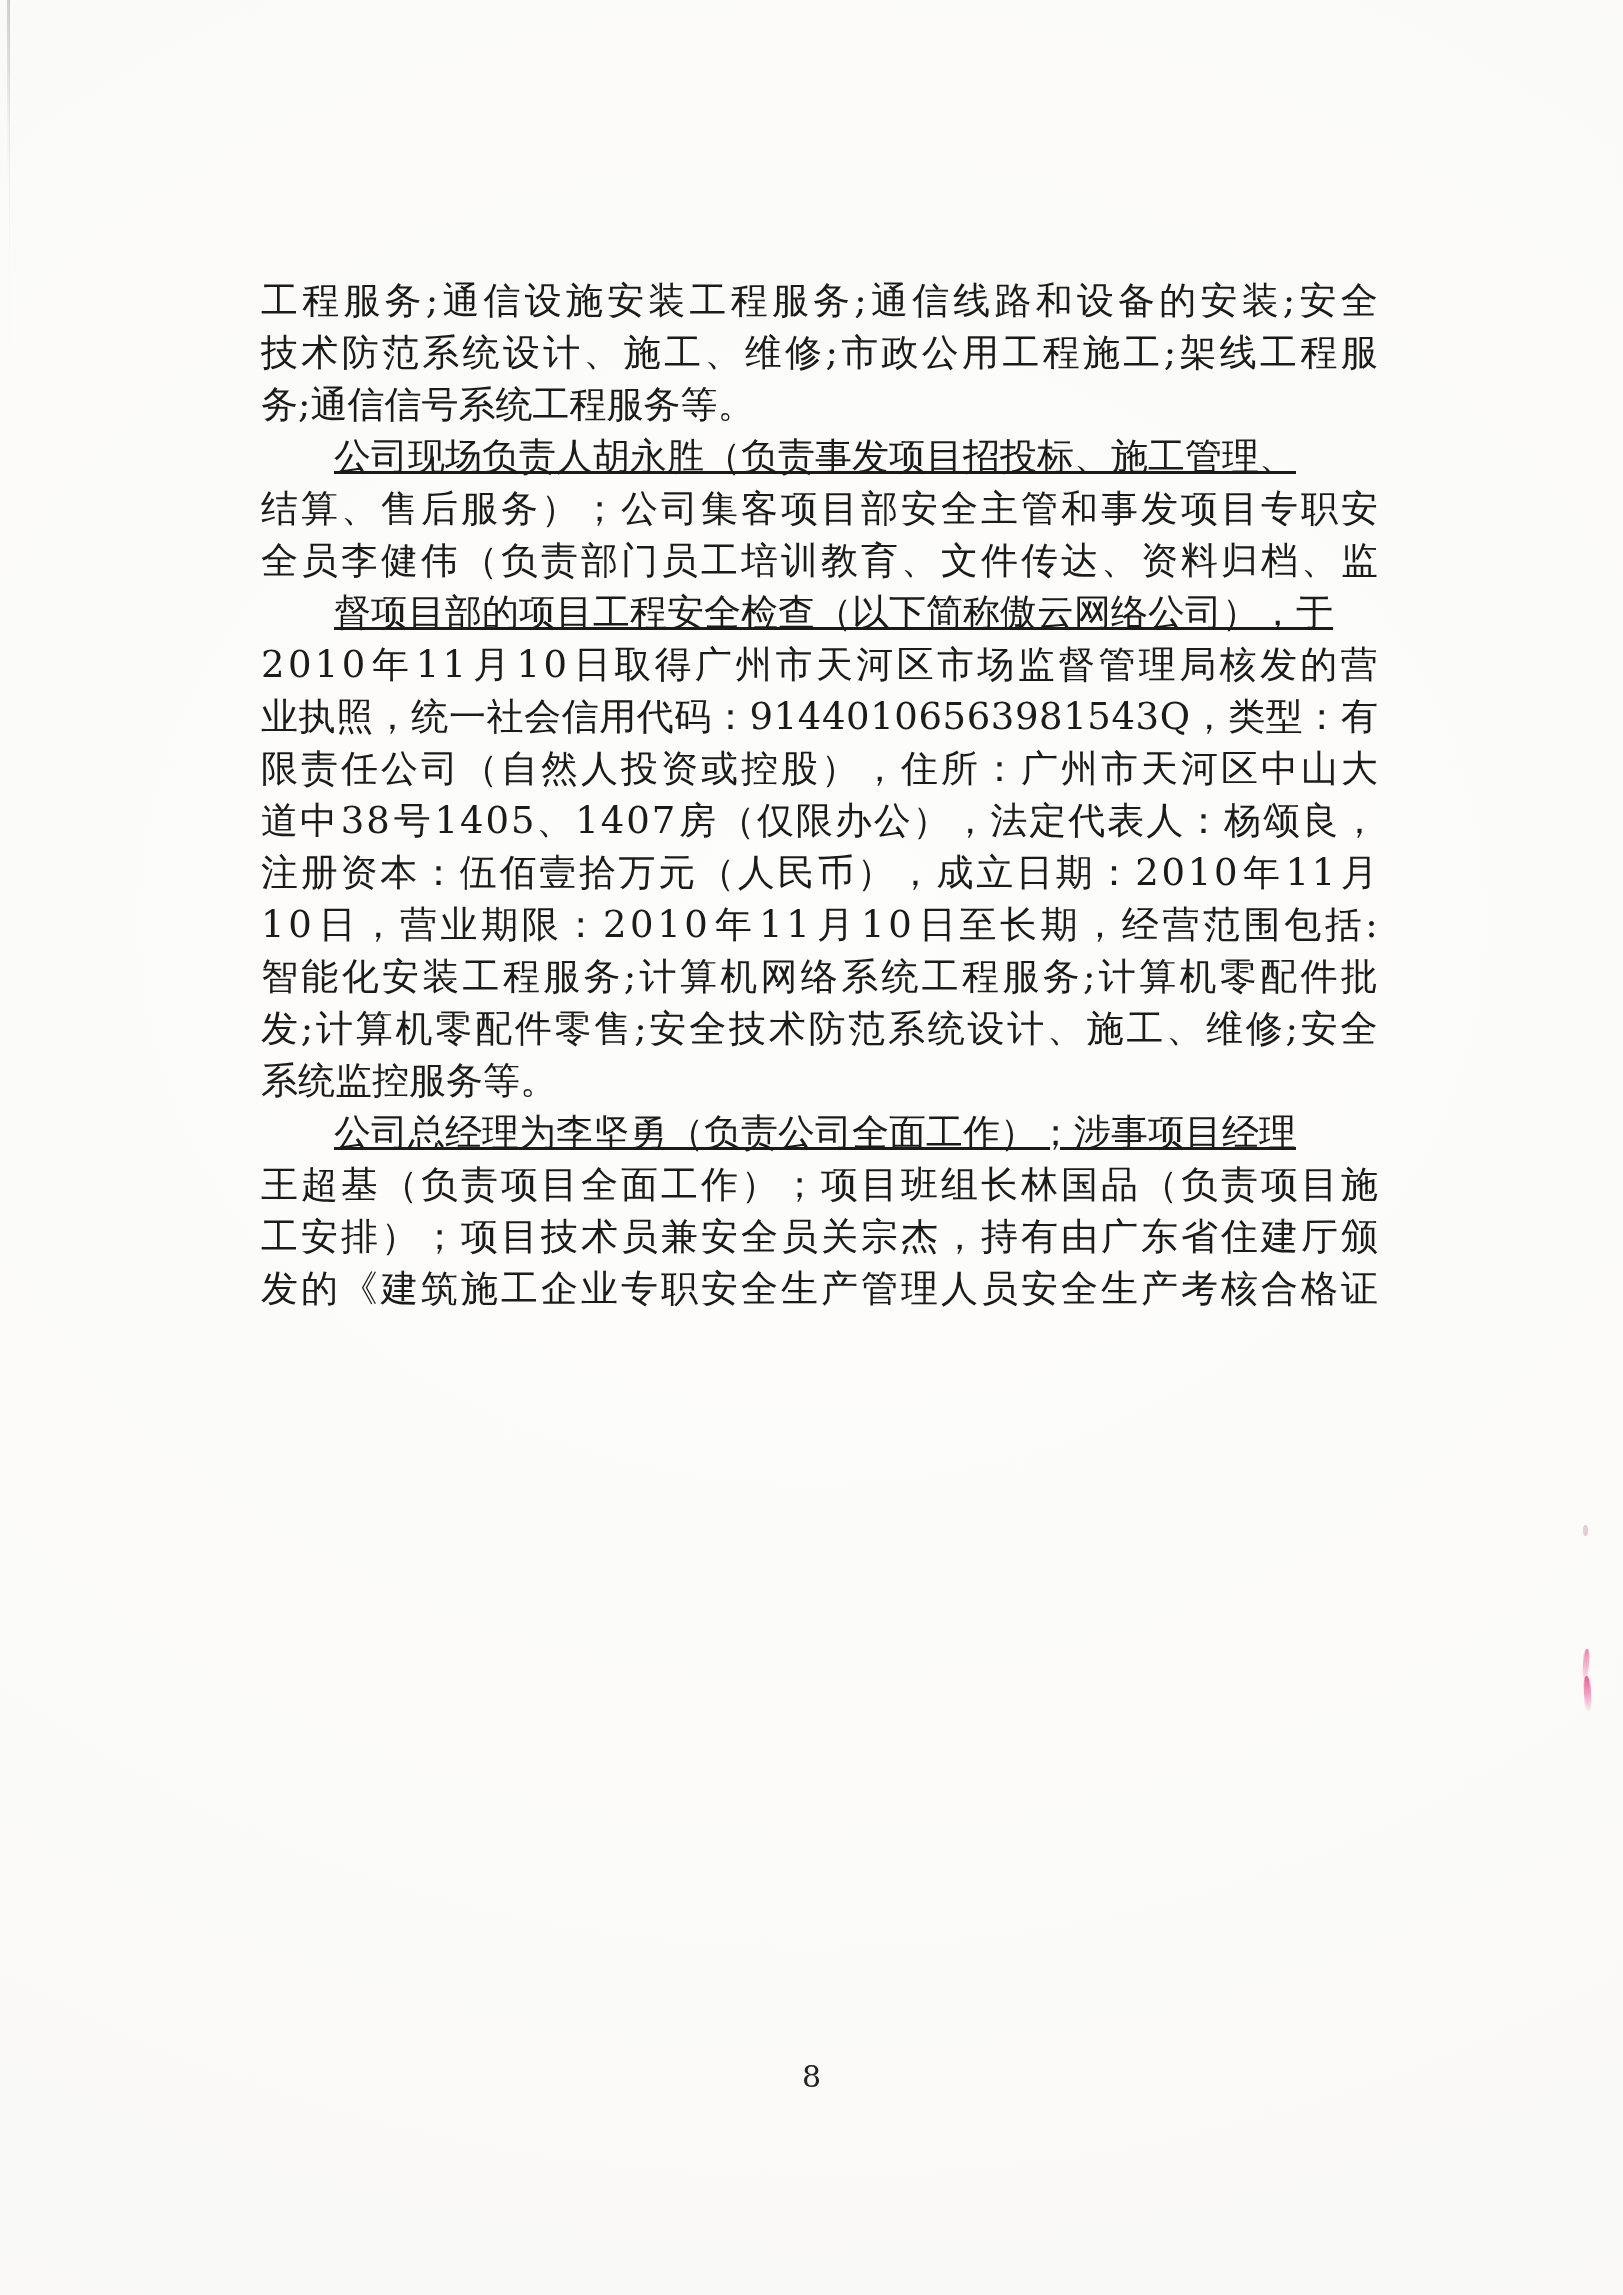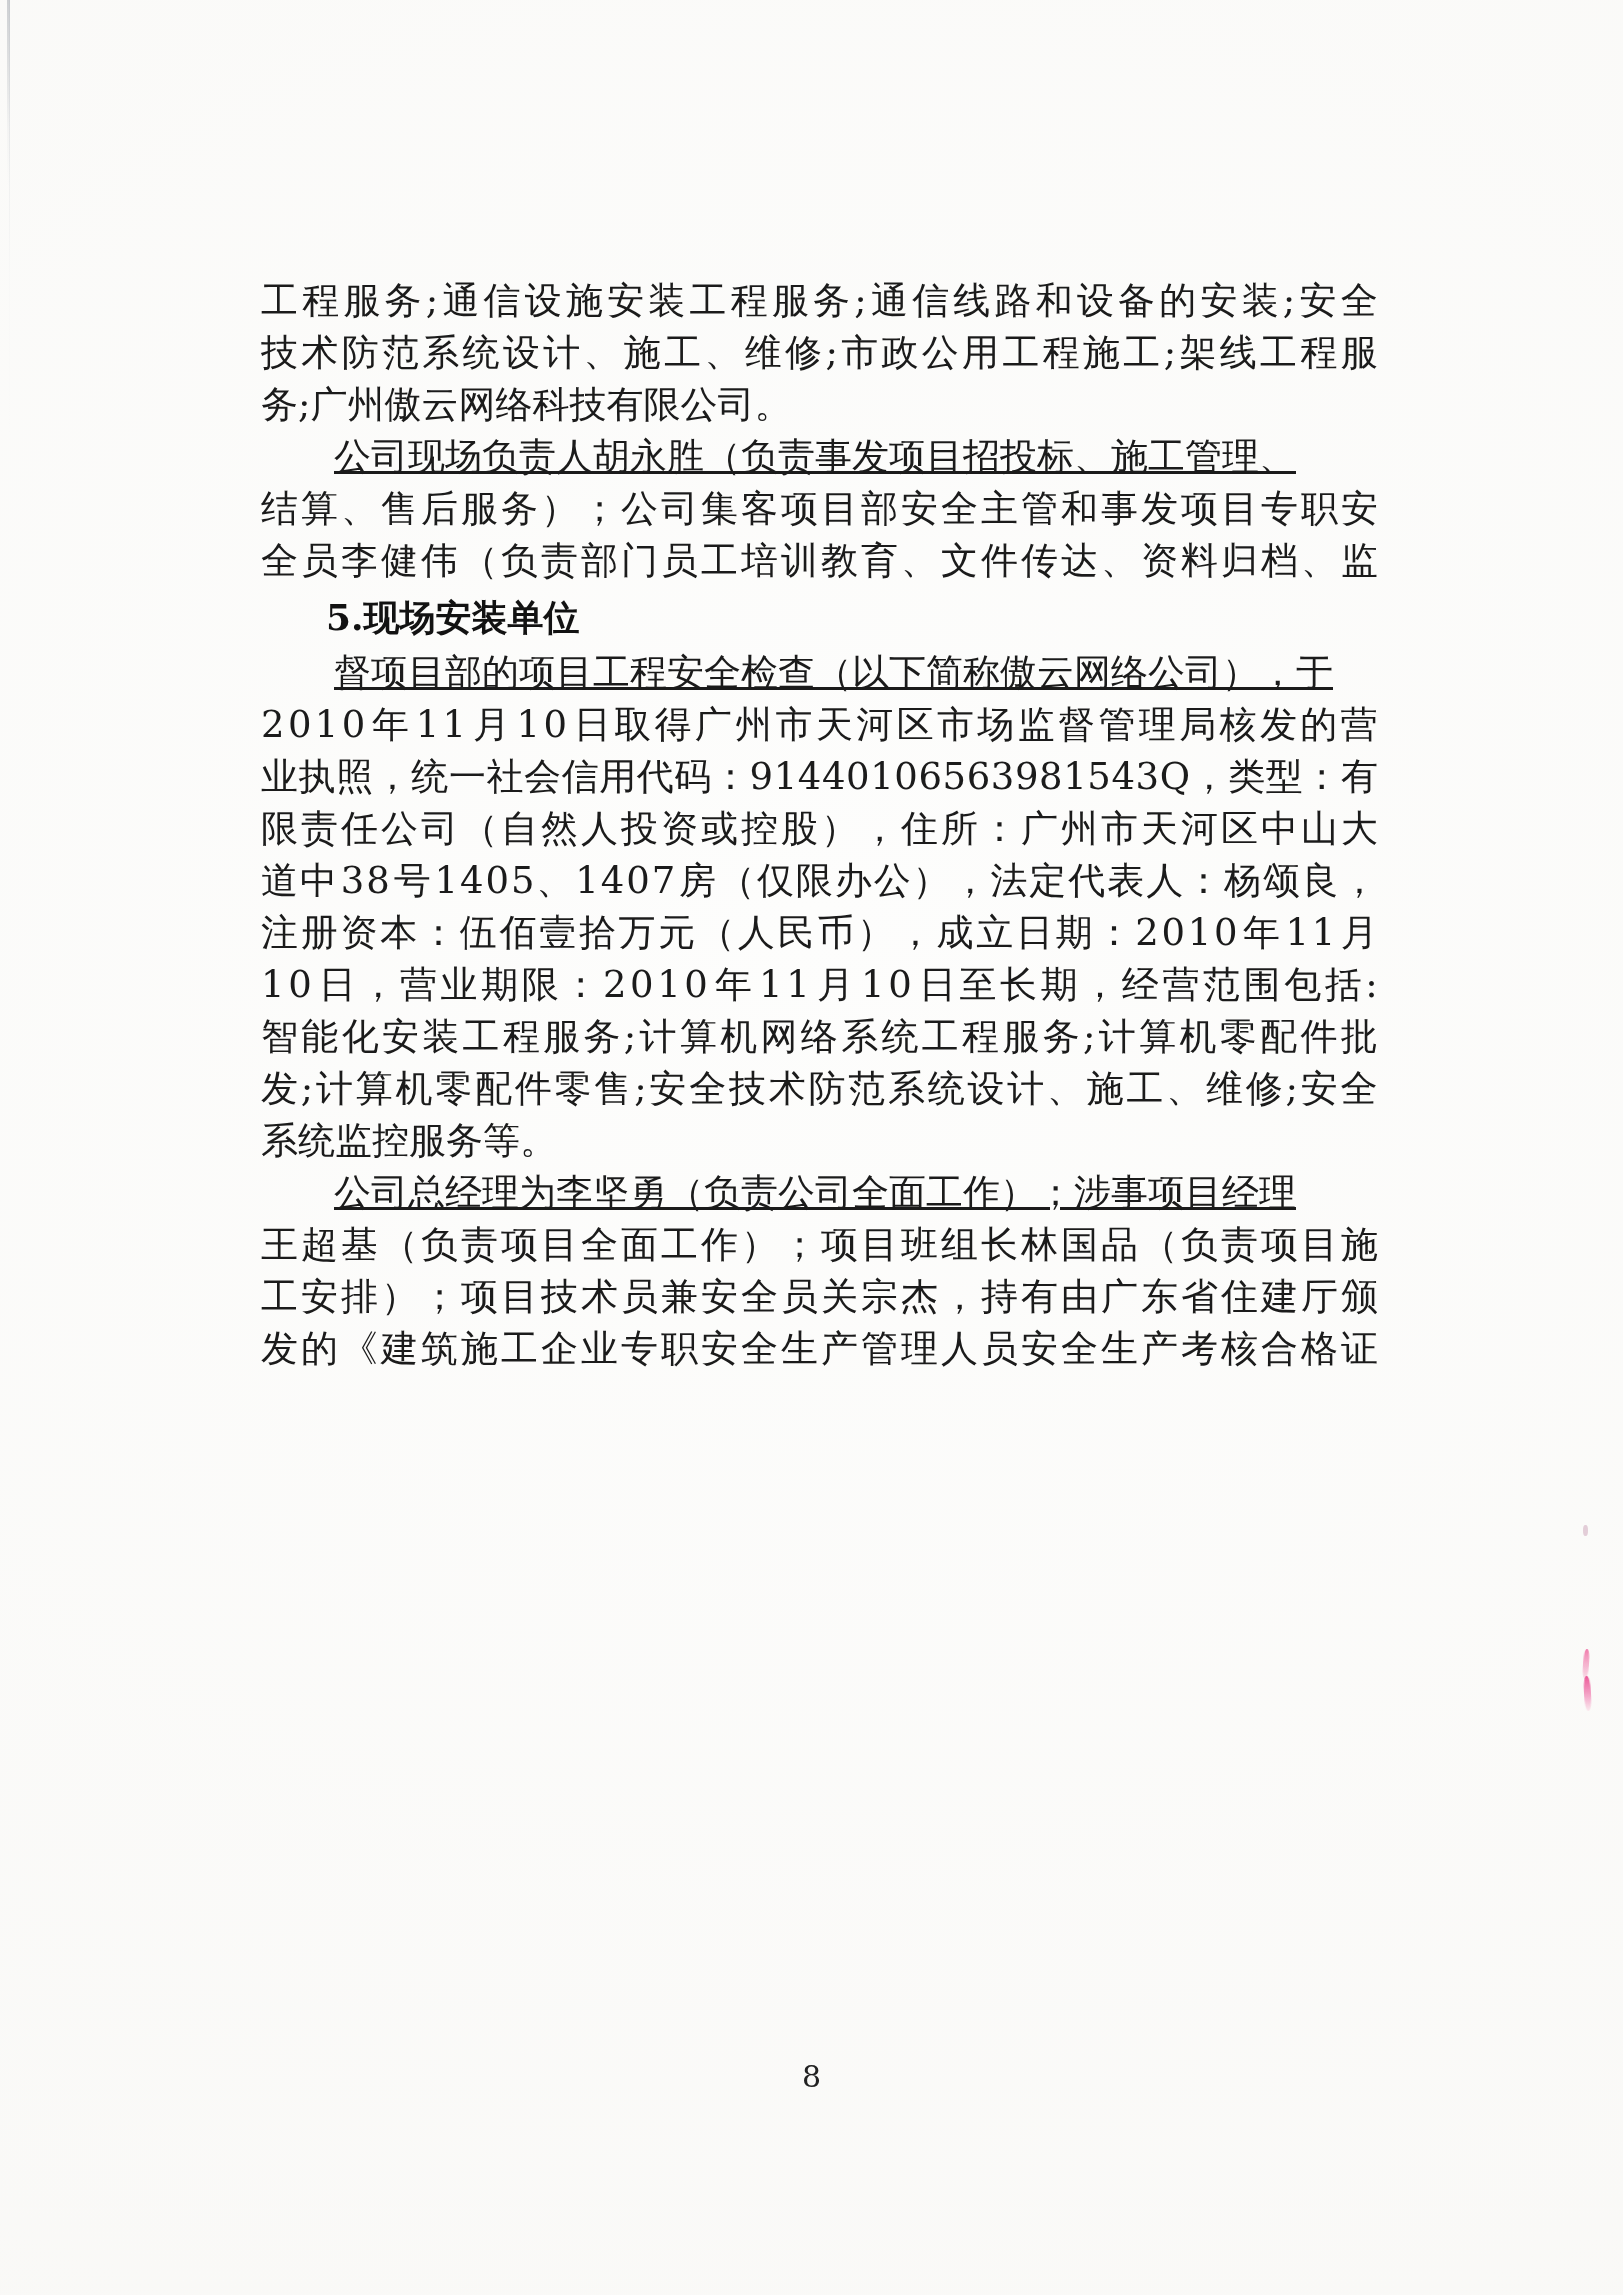--- a/index.html
+++ b/index.html
@@ -200,21 +200,21 @@
         <span>施</span>
         <span>工</span>
         <span>;</span>
         <span>架</span>
         <span>线</span>
         <span>工</span>
         <span>程</span>
         <span>服</span>
       </div>
     <div class="line last">
-      <span>务;广州傲云网络科技有限公司。</span>
+      <span>务;通信信号系统工程服务等。</span>
     </div>
 
     <div class="line indent">
       <span>公司现场负责人胡永胜（负责事发项目招投标、施工管理、</span>
     </div>
     <div class="line just">
 
     <span>结</span>
         <span>算</span>
         <span>、</span>
@@ -269,23 +269,20 @@
         <span>达</span>
         <span>、</span>
         <span>资</span>
         <span>料</span>
         <span>归</span>
         <span>档</span>
         <span>、</span>
         <span>监</span>
       </div>
 
-    <div class="heading">
-      <span>5.现场安装单位</span>
-    </div>
 
     <div class="line indent">
       <span>督项目部的项目工程安全检查（以下简称傲云网络公司），于</span>
     </div>
     <div class="line just">
 
     <span>2</span>
         <span>0</span>
         <span>1</span>
         <span>0</span>

